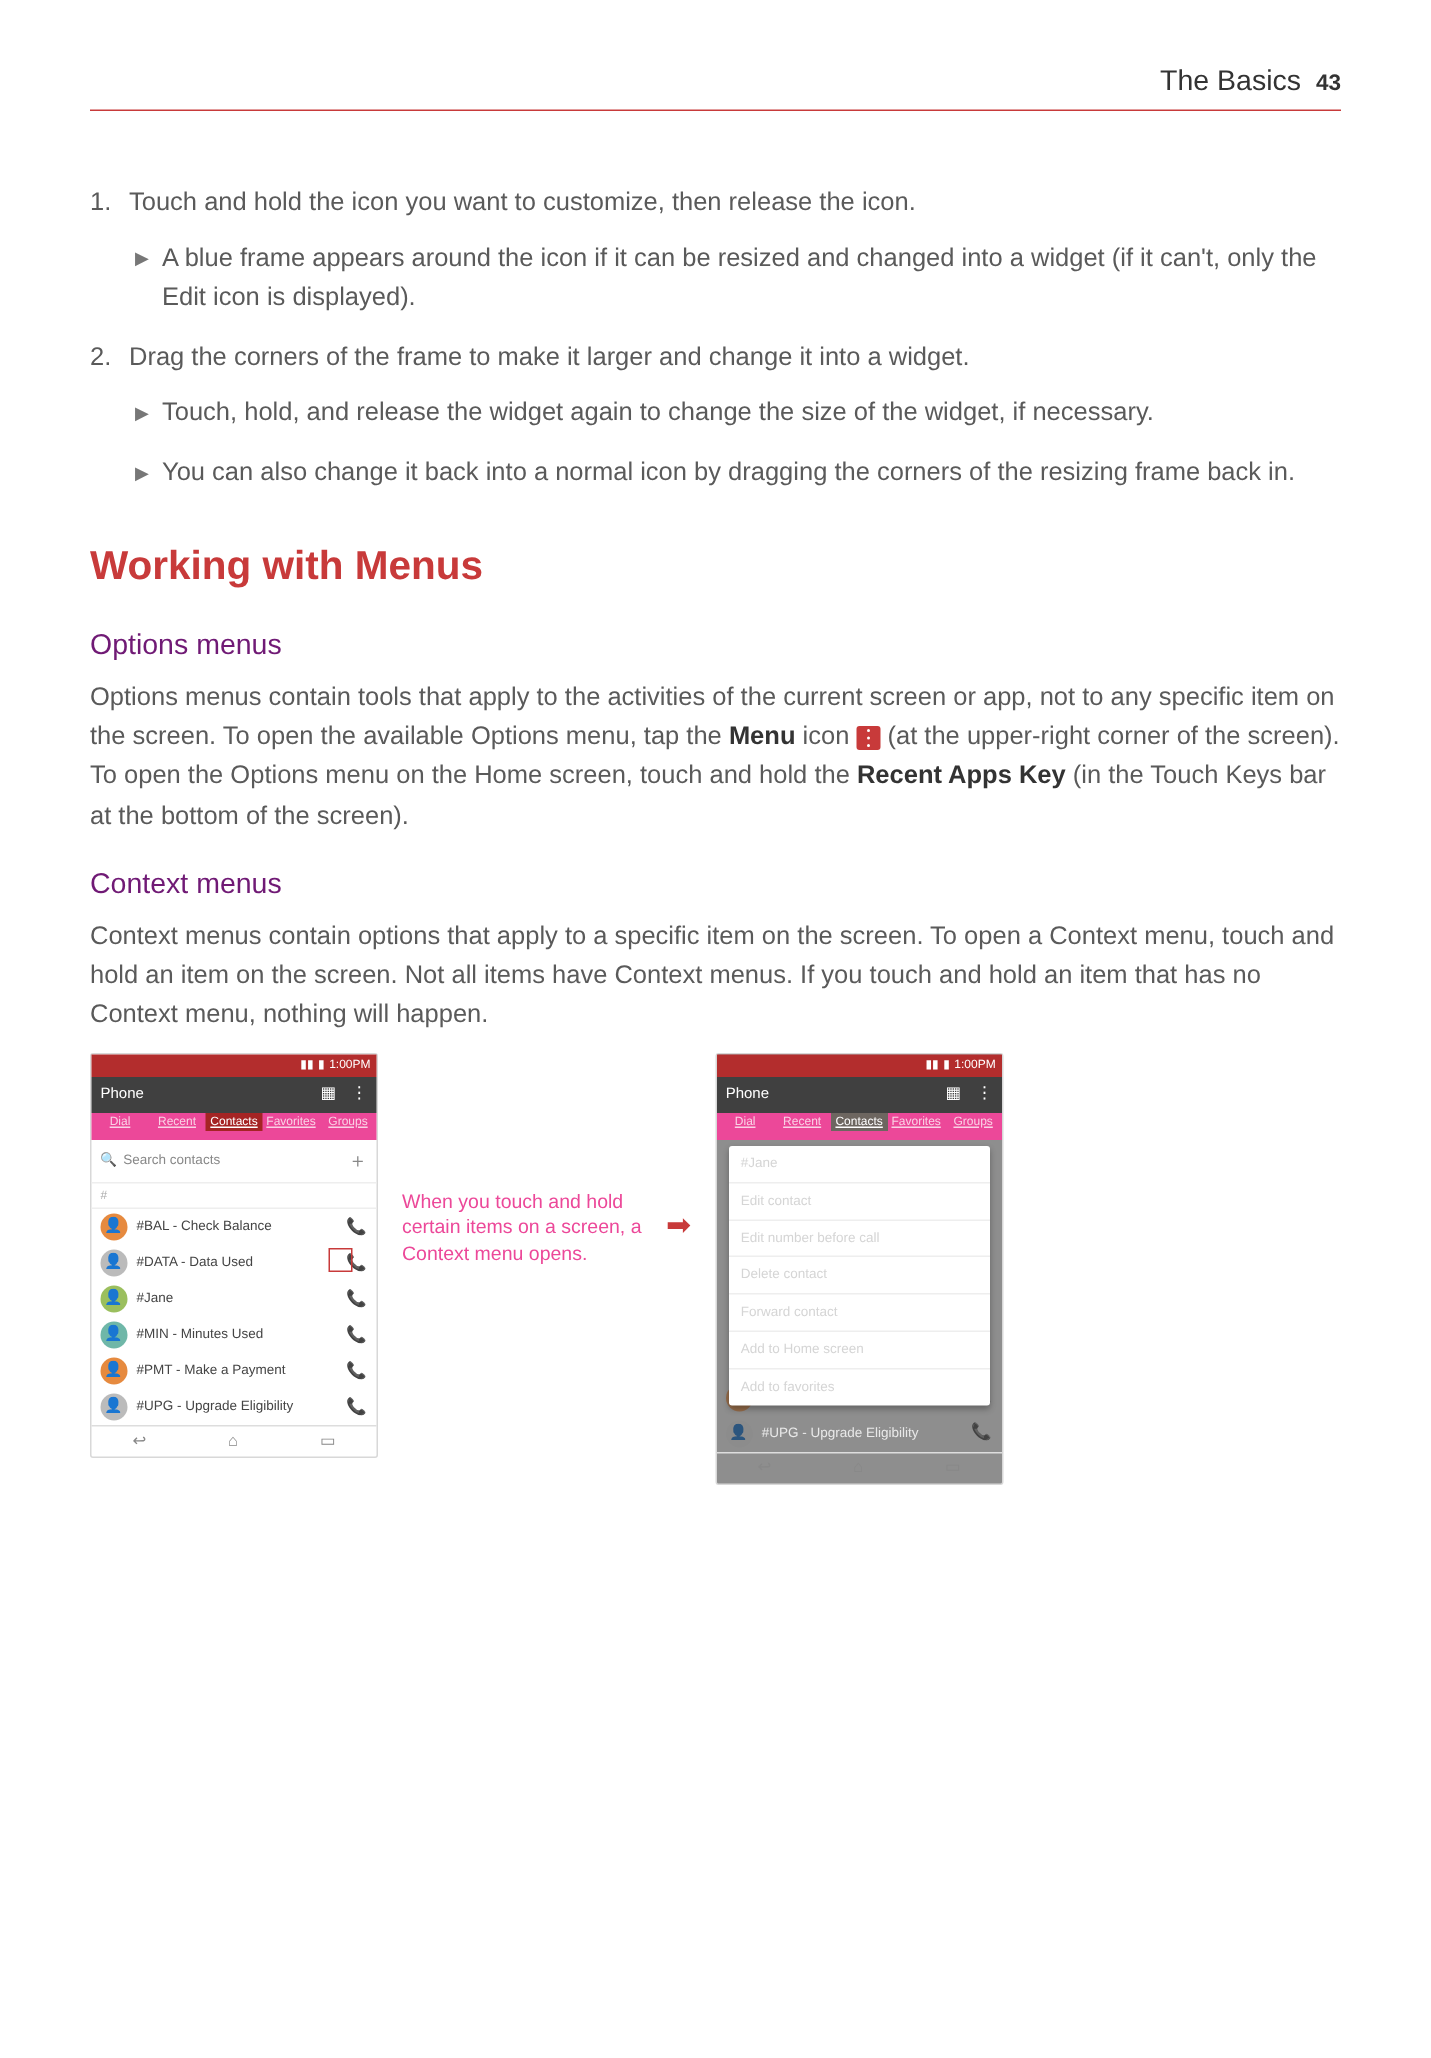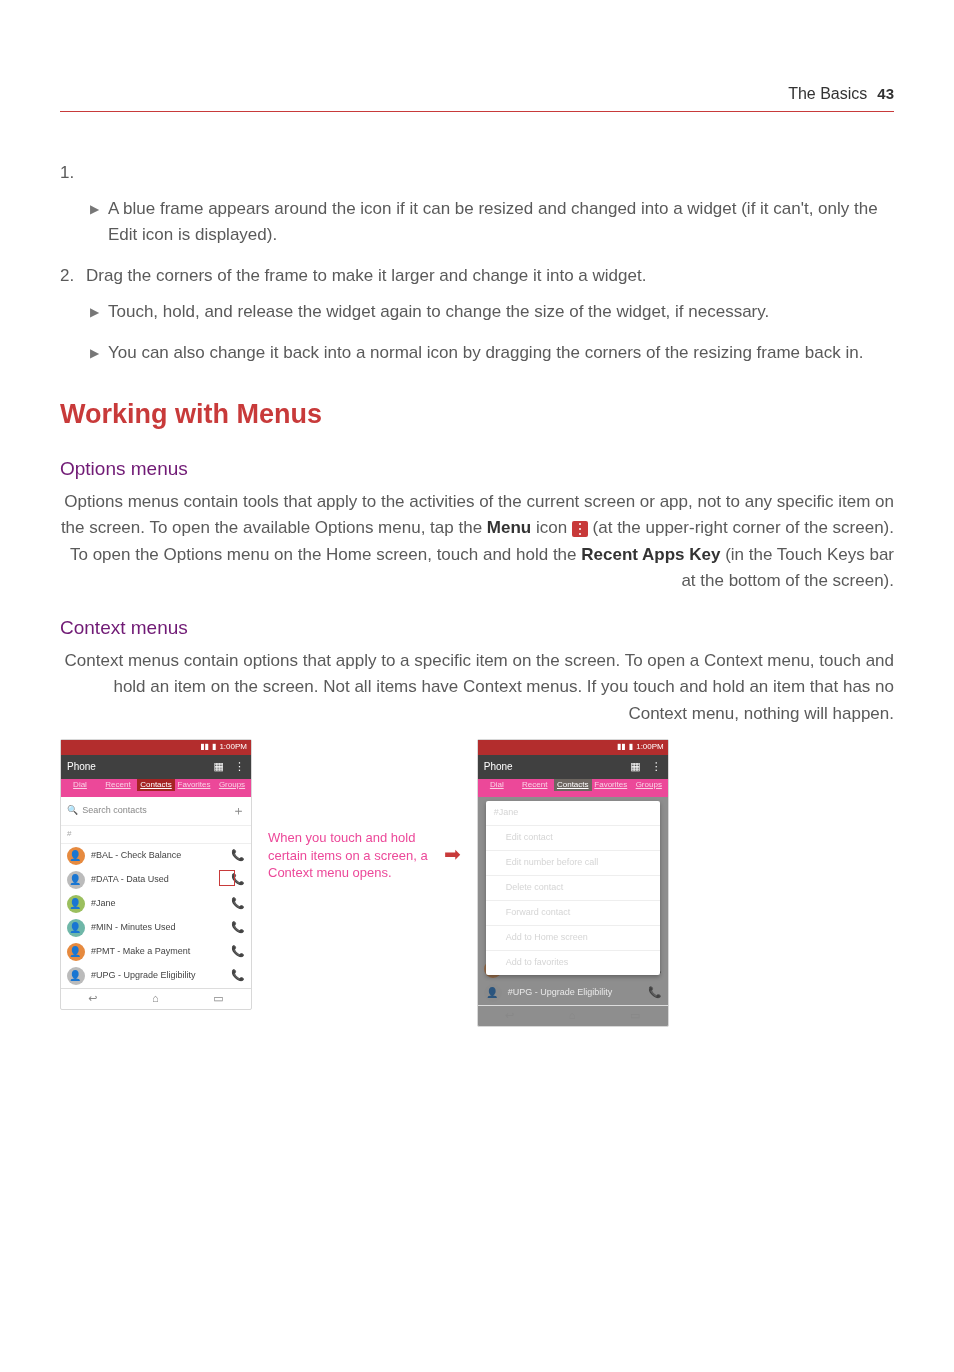--- a/index.html
+++ b/index.html
@@ -15,42 +15,42 @@
   }
   .header {
     display: flex;
     justify-content: flex-end;
     align-items: baseline;
     border-bottom: 1px solid #c83a3a;
     padding-bottom: 4px;
     margin-bottom: 48px;
     gap: 10px;
   }
-  .header-title { color: #333; font-size: 16px; margin-top: 42px; }
+  .header-title { color: #333; font-size: 19px; }
   .header-page  { color: #333; font-size: 15px; font-weight: bold; }
   .num-list { padding-left: 0; margin: 0 0 28px 0; }
   .num-item { display: flex; margin-bottom: 10px; }
   .num-marker { flex: 0 0 26px; }
   .bullets { margin: 6px 0 14px 30px; }
   .bullet { display: flex; margin-bottom: 14px; }
   .bullet-marker { flex: 0 0 18px; color:#777; font-size:12px; padding-top:4px; }
   h2.section-heading {
     font-family: Arial, Helvetica, sans-serif;
     color: #c83a3a;
     font-weight: 600;
     font-size: 27px;
     margin: 26px 0 16px 0;
   }
   h3.sub-heading {
     color: #701a75;
     font-weight: 400;
     font-size: 19px;
     margin: 18px 0 6px 0;
   }
-  p.body-text { margin: 0 0 12px 0; text-align: right; }
+  p.body-text { margin: 0 0 12px 0; }
   .bold { color:#333; font-weight:700; }
   .menu-dots-icon {
     display:inline-block; width:16px; height:16px; background:#c83a3a;
     vertical-align:middle; position:relative; border-radius:2px;
   }
   .menu-dots-icon::before {
     content:""; position:absolute; left:7px; top:2px; width:2px; height:2px;
     background:#fff; border-radius:50%;
     box-shadow: 0 5px 0 #fff, 0 10px 0 #fff;
   }
@@ -115,41 +115,42 @@
 
   
   .dimmed { background:#8e8e8e; color:#d5d5d5; position:relative; }
   .dimmed .tabbar span.active { background:#6d6660; }
   .ctx-menu {
     position:absolute; top:48px; left:8px; right:8px;
     background:#fff; z-index:5; border-radius:2px;
     box-shadow:0 2px 4px rgba(0,0,0,.3);
   }
   .ctx-title { padding:5px 8px; border-bottom:1px solid #eee; font-size:9px; }
-  .ctx-item  { padding:5px 20px; border-bottom:1px solid #eee; font-size:9px; }
+  .ctx-item  { padding:5px 8px; border-bottom:1px solid #eee; font-size:9px; }
   .dimmed .contact-row { color:#e9e9e9; }
   .dimmed .avatar { filter:grayscale(.4) brightness(.75); }
   .dimmed .phone-ic { color:#9f4d4d; }
 
   .pointer-box {
     position:absolute; border:1px solid #c83a3a;
     width:14px; height:14px; right:16px; top:2px;
   }
 </style>
 </head>
 <body>
 
 <div class="header">
   <span class="header-title">The Basics</span>
   <span class="header-page">43</span>
 </div>
 
 <div class="num-list">
   <div class="num-item">
     <span class="num-marker">1.</span>
+    <span>Touch and hold the icon you want to customize, then release the icon.</span>
   </div>
   <div class="bullets">
     <div class="bullet">
       <span class="bullet-marker">▶</span>
       <span>A blue frame appears around the icon if it can be resized and changed into a widget (if it can't, only the Edit icon is displayed).</span>
     </div>
   </div>
 
   <div class="num-item">
     <span class="num-marker">2.</span>

